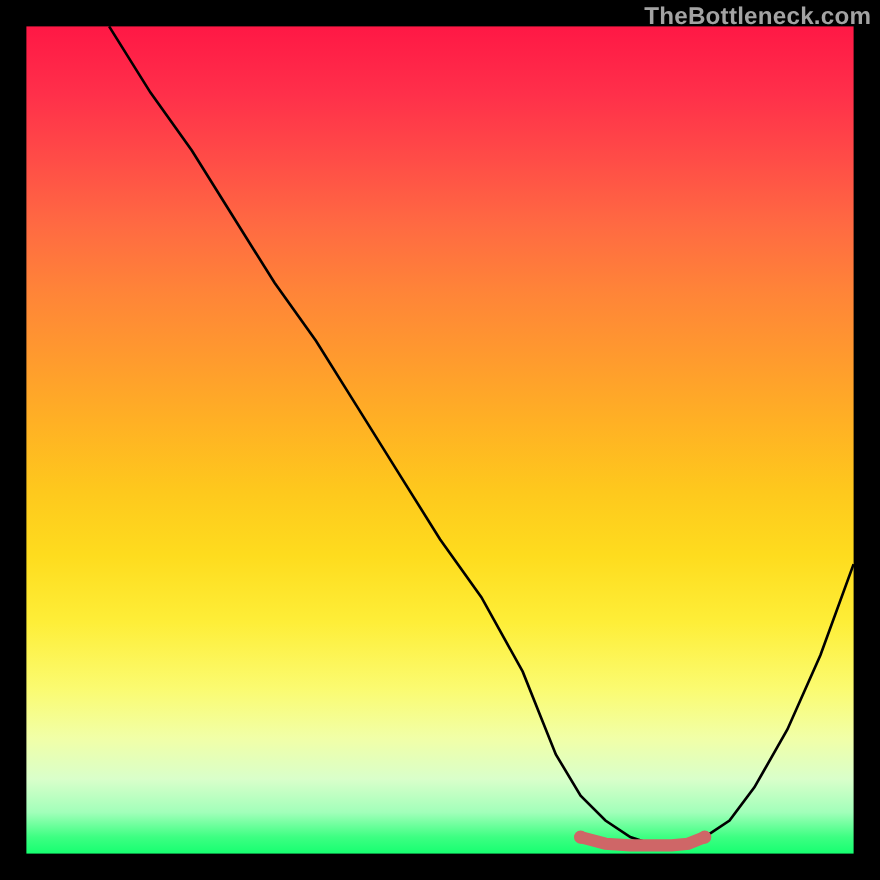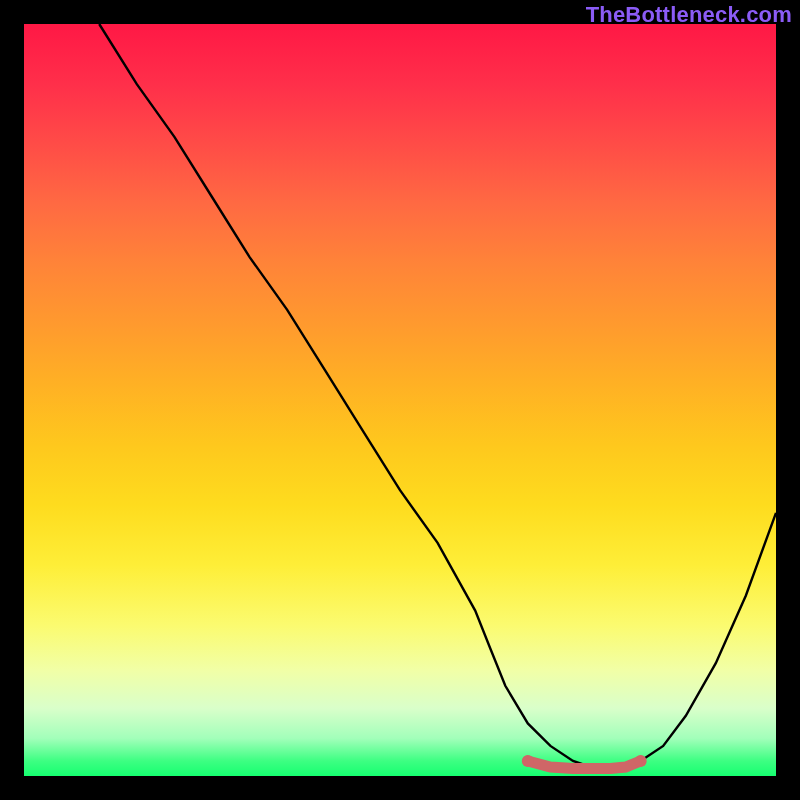--- a/index.html
+++ b/index.html
@@ -41,21 +41,21 @@
       #d9ffca 91%,
       #a2ffba 95%,
       #3dff82 98%,
       #16ff70 100%
     );
   }
   .watermark {
     position: absolute;
     top: 2px;
     right: 8px;
-    color: #8b5cf6;
+    color: #a3a3a3;
     font-size: 22px;
     font-weight: 600;
     letter-spacing: 0.2px;
     user-select: none;
   }
   svg.curve-layer {
     position: absolute;
     left: 0;
     top: 0;
     width: 752px;

